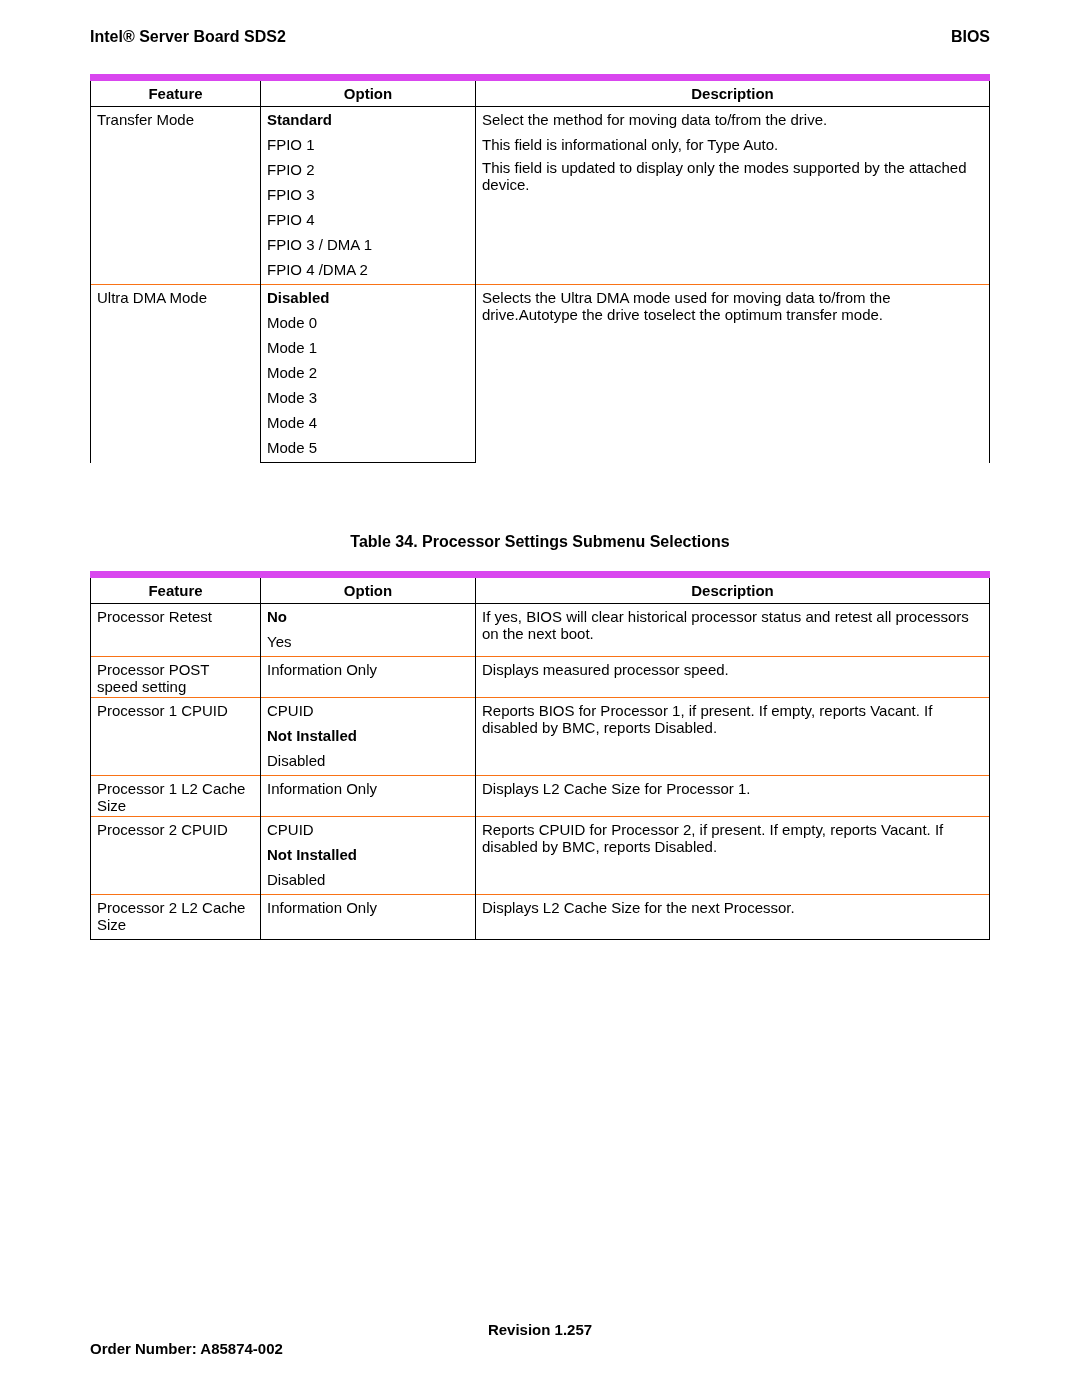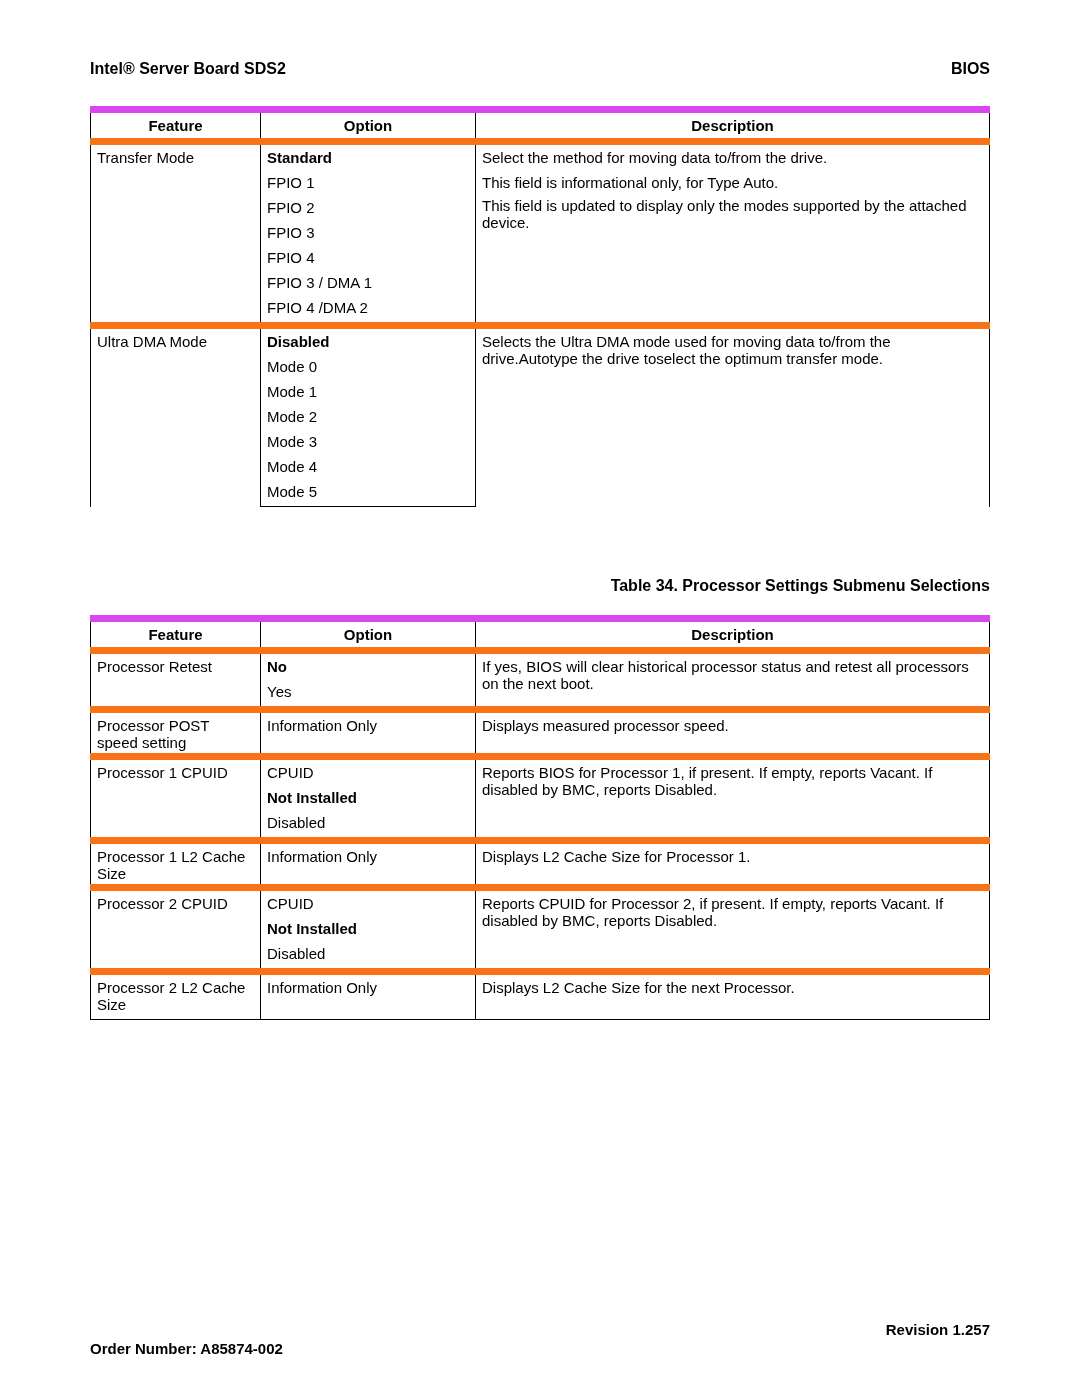--- a/index.html
+++ b/index.html
@@ -8,21 +8,21 @@
     color: #000;
     background: #fff;
     margin: 0;
     padding: 0;
   }
   .page {
     width: 1080px;
     height: 1397px;
     position: relative;
     box-sizing: border-box;
-    padding: 60px 90px 40px 90px;
+    padding: 28px 90px 40px 90px;
   }
   .header-row {
     display: flex;
     justify-content: space-between;
     font-weight: bold;
     font-size: 16px;
     margin-bottom: 28px;
   }
   table {
     border-collapse: collapse;
@@ -42,44 +42,44 @@
     border-bottom: 1px solid #000;
     padding-top: 4px;
     padding-bottom: 4px;
   }
   
   th, td {
     border-left: 1px solid #000;
     border-right: 1px solid #000;
   }
   tr.row-top td {
-    border-top: 7px solid #f97316;
+    border-top: 1px solid #f97316;
     padding-top: 4px;
   }
   tr:last-child td {
     border-bottom: 1px solid #000;
     padding-bottom: 6px;
   }
   td.opt { padding-bottom: 6px; }
   .bold { font-weight: bold; }
   .caption {
-    text-align: right;
+    text-align: center;
     font-weight: bold;
     font-size: 16px;
     margin: 15px 0 20px 0;
   }
   .footer {
     position: absolute;
     bottom: 40px;
     left: 90px;
     right: 90px;
   }
   .footer-top {
     display: flex;
-    justify-content: flex-end;
+    justify-content: center;
     font-weight: bold;
     font-size: 15px;
   }
   .footer-center {
     font-weight: bold;
     font-size: 15px;
     margin-top: 2px;
   }
   col.c1 { width: 170px; }
   col.c2 { width: 215px; }

